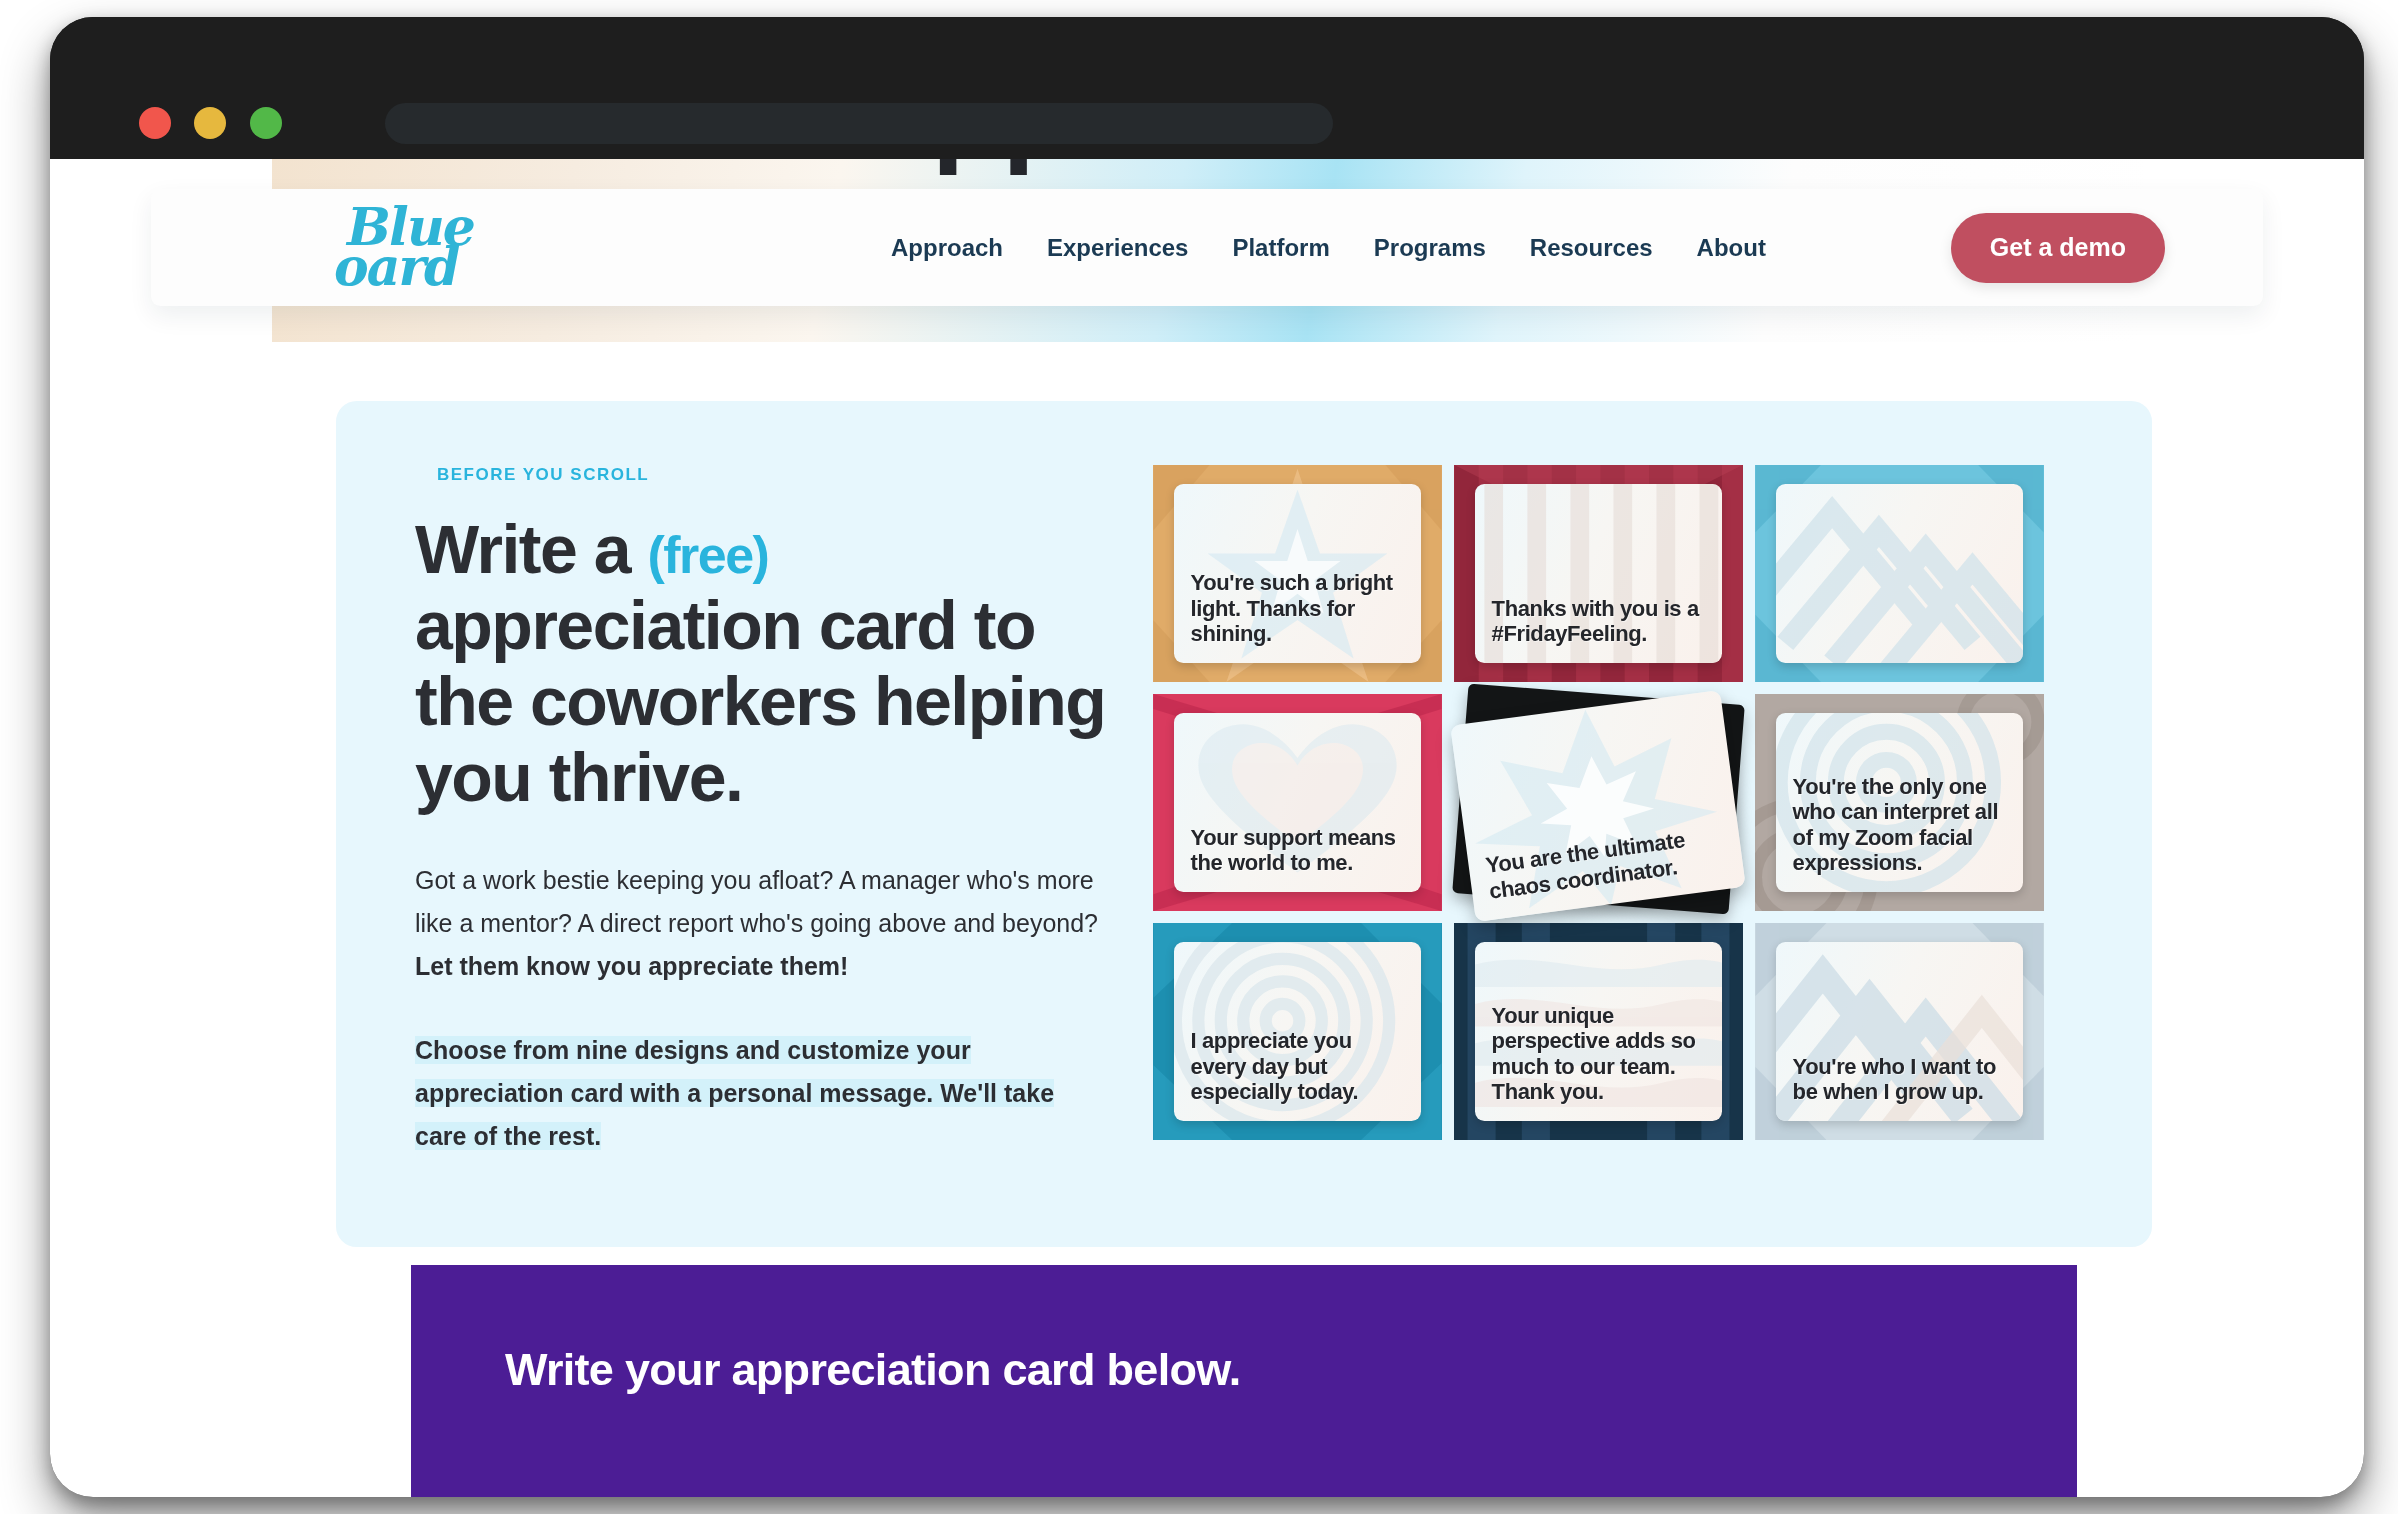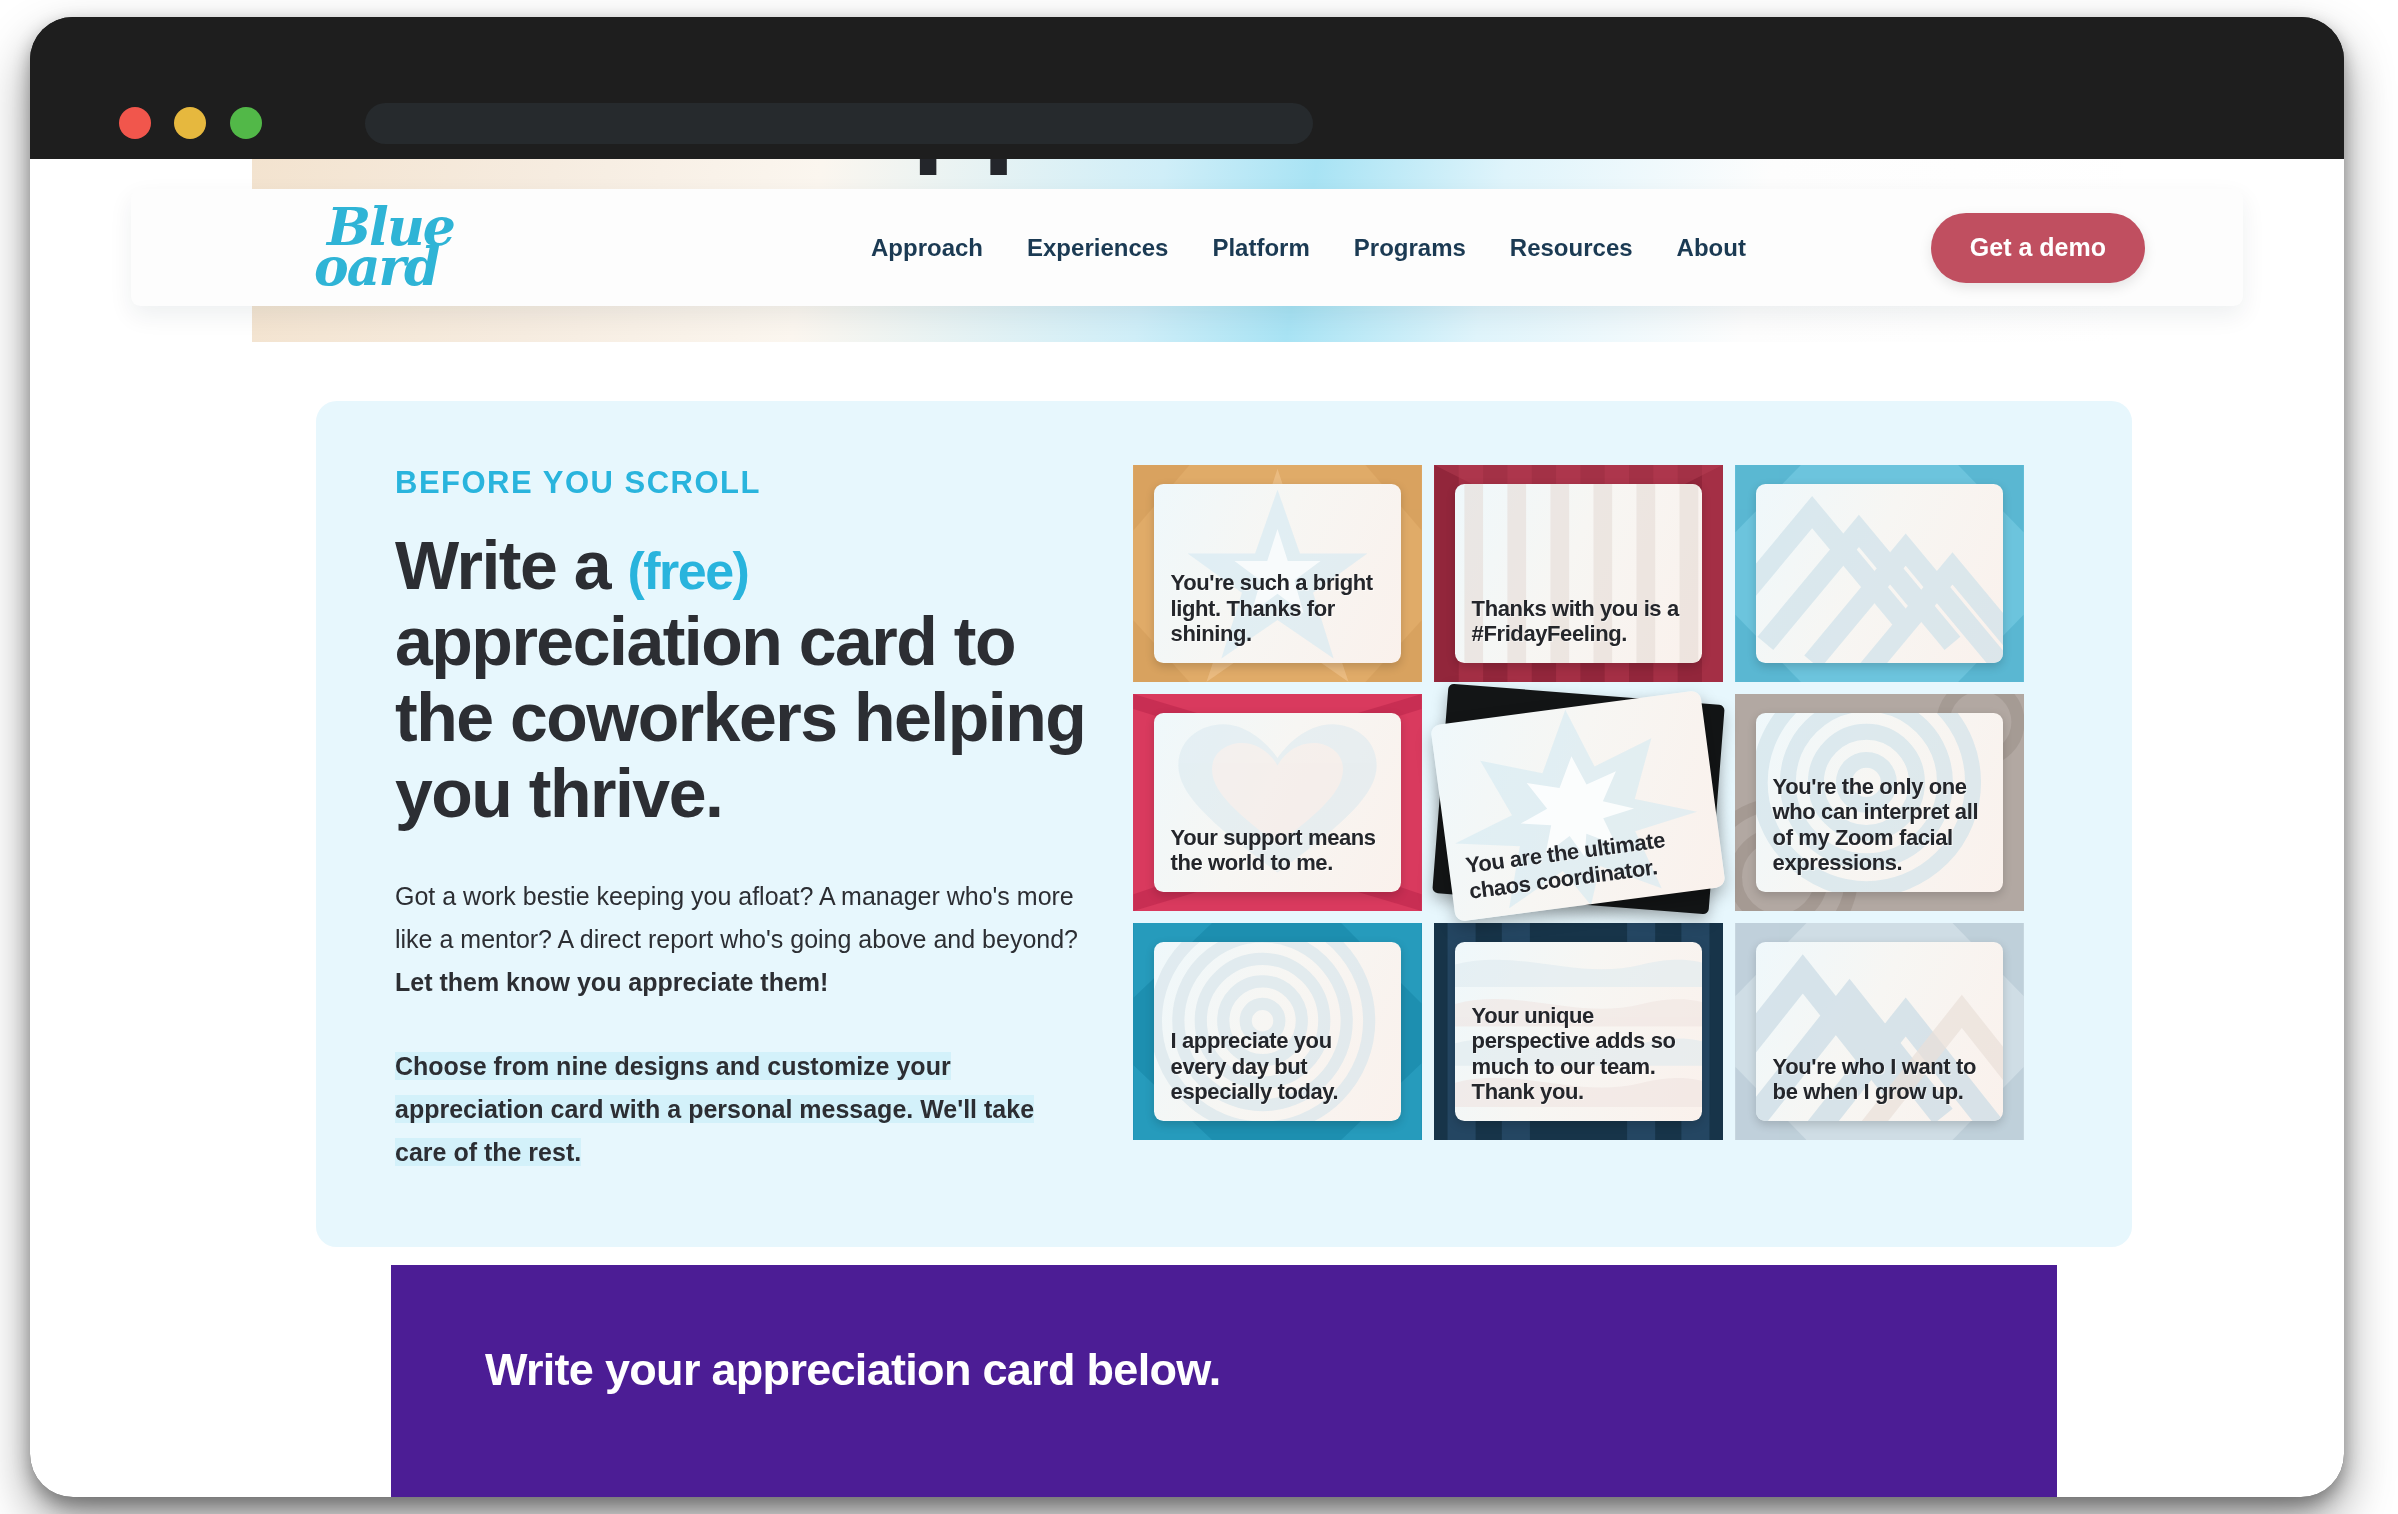--- a/index.html
+++ b/index.html
@@ -9,21 +9,21 @@
     width: 2399px;
     height: 1514px;
     overflow: hidden;
     background: #ffffff;
     font-family: "Liberation Sans", sans-serif;
   }
 
   
   .window-shell {
     position: absolute;
-    left: 30px; top: 17px;
+    left: 50px; top: 17px;
     width: 2314px; height: 1480px;
     background: #1e1e1e;
     border-radius: 43px;
     box-shadow: 0 24px 49px rgba(0,0,0,0.42), 0 7.5px 17px rgba(0,0,0,0.30);
     overflow: hidden;
   }
   .titlebar {
     position: absolute;
     left: 0; top: 0; width: 100%; height: 142px;
     background: #1e1e1e;
@@ -141,25 +141,26 @@
     background: #e7f7fd;
     border-radius: 20.6px;
   }
 
   .promo-left {
     position: absolute;
     left: 79px; top: 64px;
     width: 693px;
   }
   .eyebrow {
-    font-size: 31px;
+    font-size: 17px;
     font-weight: 800;
     letter-spacing: 1.5px;
     color: #29b4dd;
     margin-bottom: 26px;
+    margin-left: 22px;
   }
   .promo-head {
     font-size: 68px;
     font-weight: 800;
     line-height: 1.12;
     letter-spacing: -1.5px;
     color: #2c2e33;
     margin-bottom: 43px;
   }
   .promo-head .free { color: #29b4dd; font-size: 52px; }

